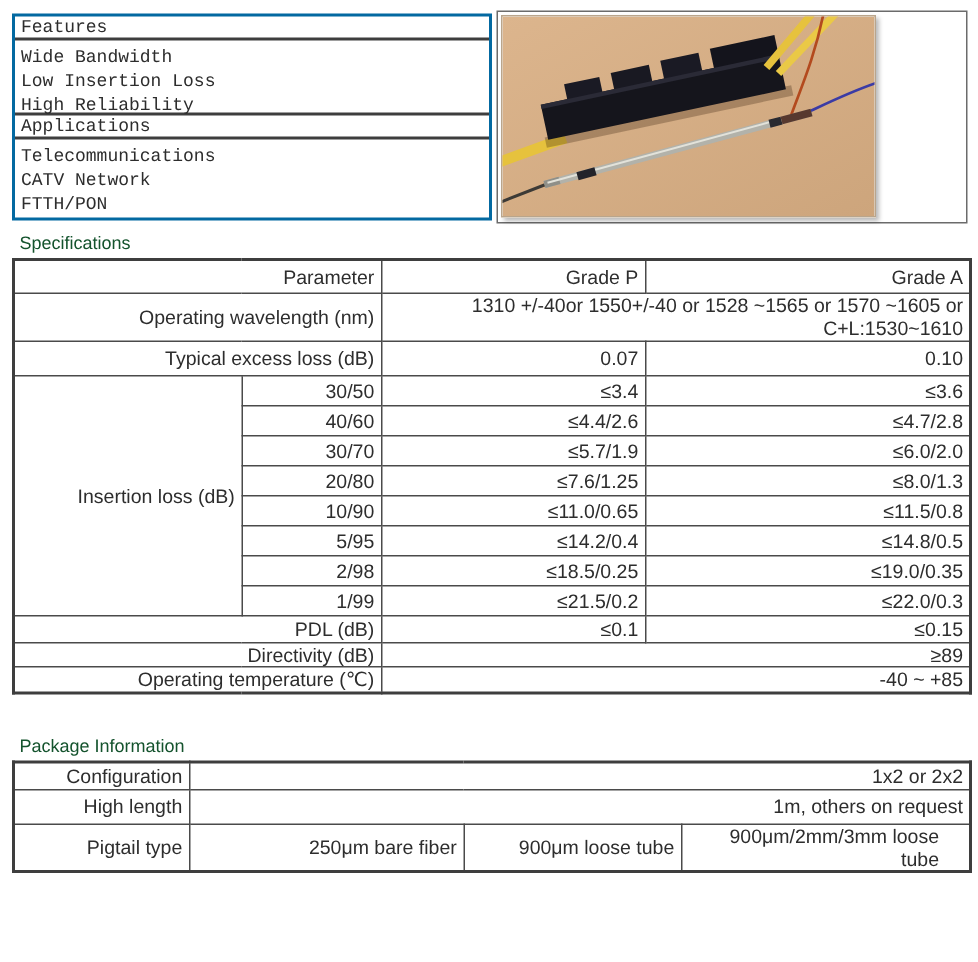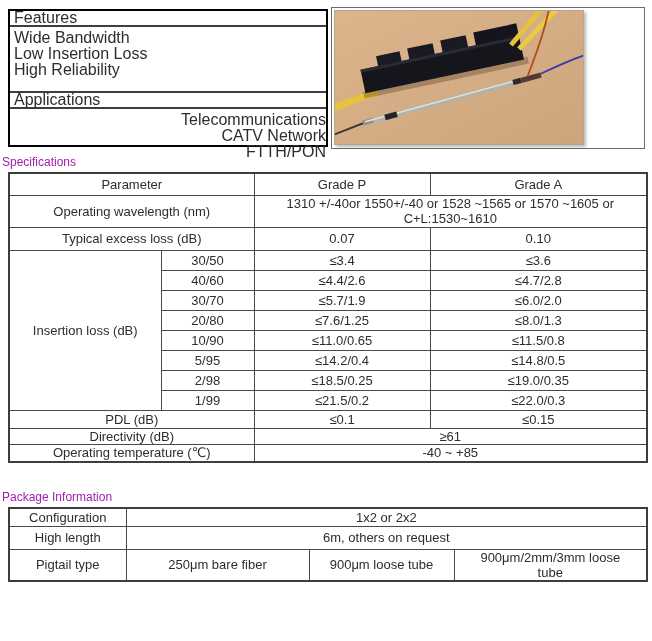--- a/index.html
+++ b/index.html
@@ -4,47 +4,47 @@
 <style>
   html,body{margin:0;padding:0;}
   body{
     width:652px;height:641px;background:#ffffff;position:relative;
     font-family:"Liberation Sans","DejaVu Sans",sans-serif;
     color:#2d2d2d;overflow:hidden;
   }
   
   .featbox{
     position:absolute;left:8px;top:9px;width:316px;height:134px;
-    border:2px solid #000000;display:flex;flex-direction:column;font-size:16px;
+    border:2px solid #0369a1;display:flex;flex-direction:column;font-size:12px;font-family:Liberation Mono, monospace;
   }
   .fhead{height:14px;line-height:14px;padding-left:4px;border-bottom:2px solid #3e3e3e;}
-  .fbody{padding:3px 0 16px 4px;}
+  .fbody{padding:3px 0 0 4px;}
   .fbody.bb{border-bottom:2px solid #3e3e3e;height:45px;}
-  .fbody.grow{flex:1;text-align:right;}
+  .fbody.grow{flex:1;}
   .fitem{line-height:16px;}
   
   .photobox{
     position:absolute;left:331px;top:7px;width:312px;height:140px;
     border:1px solid #6b6b6b;background:#ffffff;
   }
   .photo{
     display:block;margin:2px;border:1px solid #b9a58c;
     box-shadow:2px 2px 3px rgba(0,0,0,0.28);
   }
   
-  .sectitle{position:absolute;left:2px;font-size:12px;color:#a21caf;}
+  .sectitle{position:absolute;left:13px;font-size:12px;color:#14532d;}
   .t-spec{top:155px;}
   .t-pkg{top:490px;}
   
   .tbl{
     border-collapse:collapse;table-layout:fixed;position:absolute;
     font-size:13px;border:2px solid #3e3e3e;
   }
   .tbl td{
-    border:1px solid #4a4a4a;text-align:center;vertical-align:middle;
+    border:1px solid #4a4a4a;text-align:right;vertical-align:middle;
     padding:0 4px;overflow:hidden;line-height:15px;
   }
   .spec{left:8px;top:172px;width:638px;}
   .pkg{left:8px;top:507px;width:638px;}
   .h16{height:16px}.h18{height:18px}.h20{height:20px}.h22{height:22px}
   .h23{height:23px}.h24{height:24px}.h31{height:31px}.h32{height:32px}.h34{height:34px}
   td.brk{word-break:break-all;padding:0 10px;}
   td.wrapcell{padding:0 20px;}
 </style>
 </head>
@@ -172,21 +172,21 @@
     <td>≤21.5/0.2</td>
     <td>≤22.0/0.3</td>
   </tr>
   <tr class="h18">
     <td colspan="2">PDL (dB)</td>
     <td>≤0.1</td>
     <td>≤0.15</td>
   </tr>
   <tr class="h16">
     <td colspan="2">Directivity (dB)</td>
-    <td colspan="2">≥61</td>
+    <td colspan="2">≥89</td>
   </tr>
   <tr class="h18">
     <td colspan="2">Operating temperature (℃)</td>
     <td colspan="2">-40 ~ +85</td>
   </tr>
   </tbody>
 </table>
 
 <div class="sectitle t-pkg">Package Information</div>
 
@@ -197,21 +197,21 @@
       <col style="width:145px">
       <col style="width:193px">
   </colgroup>
   <tbody>
   <tr class="h18">
     <td>Configuration</td>
     <td colspan="3">1x2 or 2x2</td>
   </tr>
   <tr class="h23">
     <td>High length</td>
-    <td colspan="3">6m, others on request</td>
+    <td colspan="3">1m, others on request</td>
   </tr>
   <tr class="h31">
     <td>Pigtail type</td>
     <td>250μm bare fiber</td>
     <td>900μm loose tube</td>
     <td class="wrapcell">900μm/2mm/3mm loose tube</td>
   </tr>
   </tbody>
 </table>
 

